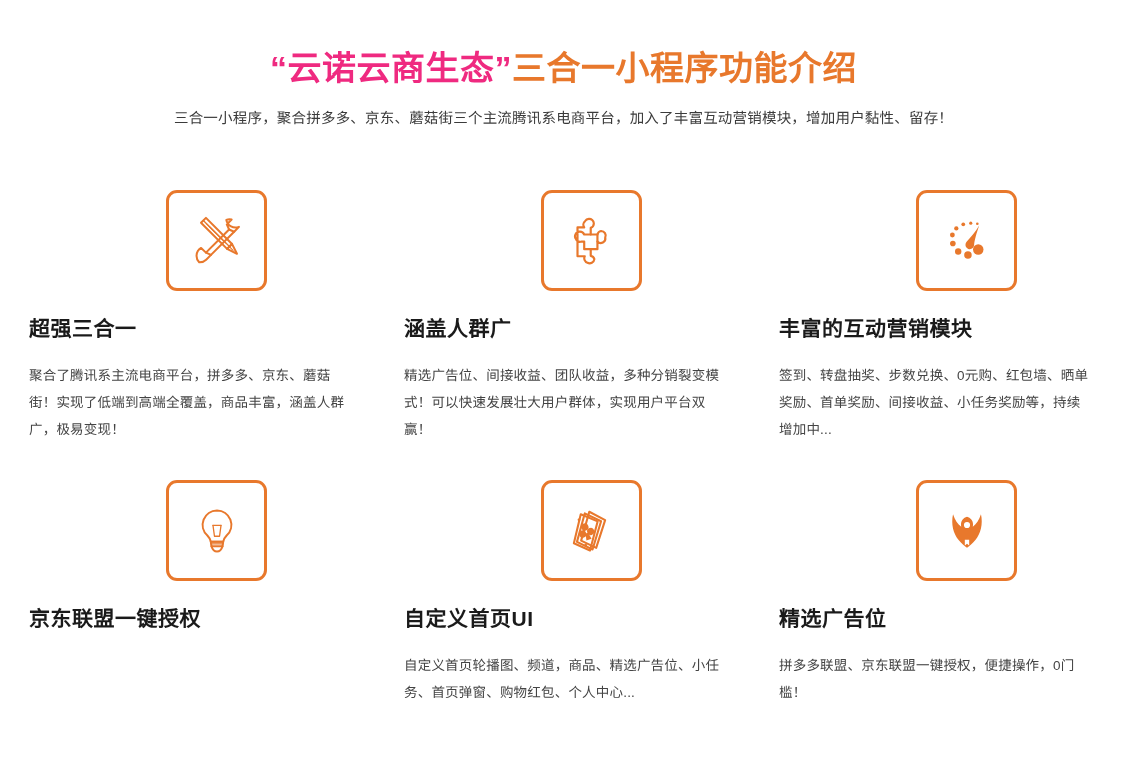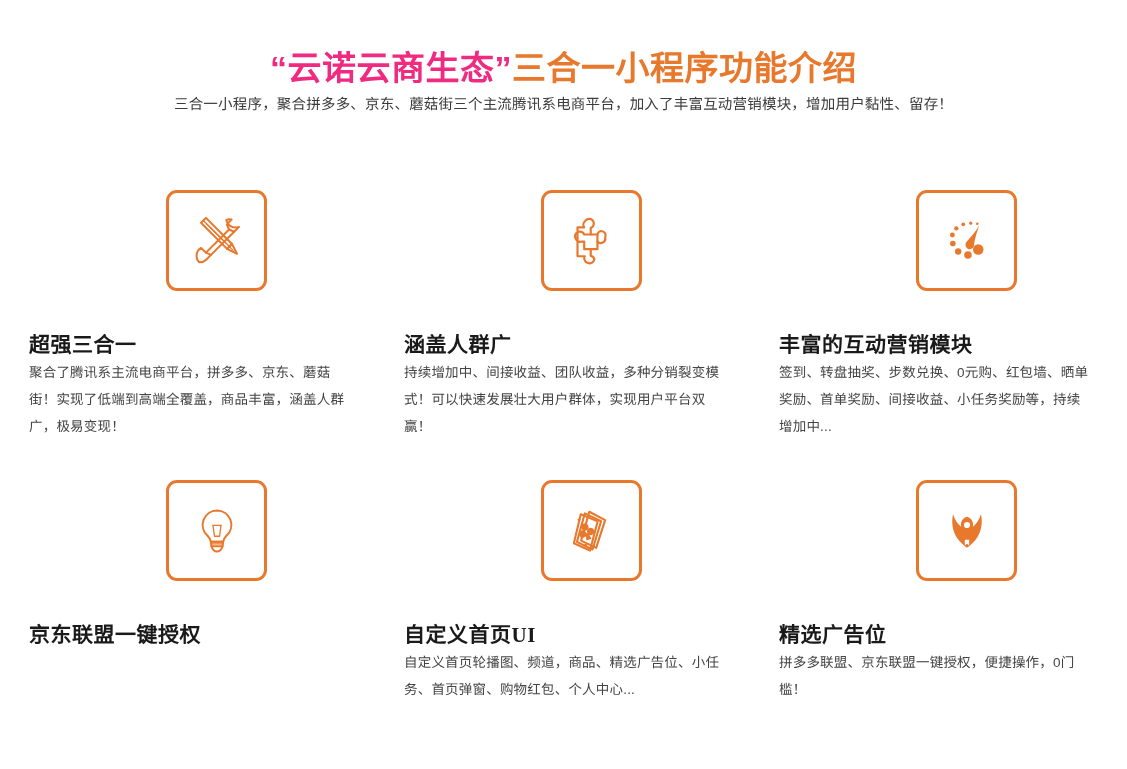--- a/index.html
+++ b/index.html
@@ -31,21 +31,21 @@
     font-size: 34px;
     font-weight: bold;
     line-height: 44px;
     letter-spacing: 0.5px;
     white-space: nowrap;
   }
   .title-pink  { color: #ef2a80; }
   .title-orange{ color: #e8782c; }
 
   .page-subtitle {
-    margin-top: 3px;
+    margin-top: 17px;
     font-size: 14.5px;
     line-height: 22px;
     color: #3b3b3b;
     letter-spacing: 0.2px;
     white-space: nowrap;
   }
 
   
   .features {
     position: absolute;
@@ -78,30 +78,30 @@
     align-items: center;
     justify-content: center;
   }
   .feature.col1 .icon-box { margin-left: 137px; }
   .feature.col2 .icon-box { margin-left: 137px; }
   .feature.col3 .icon-box { margin-left: 137px; }
 
   .icon-box svg { display: block; }
 
   .feature-title {
-    margin-top: 40px;
+    margin-top: 24px;
     font-size: 21px;
     font-weight: bold;
     color: #1a1a1a;
     letter-spacing: 0.5px;
     line-height: 28px;
-    font-family: Liberation Serif, serif;
   }
 
   .feature-desc {
+    margin-top: 19px;
     font-size: 13.5px;
     line-height: 27px;
     color: #444444;
     letter-spacing: 0.2px;
     max-width: 325px;
   }
 
   .feature.col3 .feature-desc { max-width: 310px; }
 </style>
 </head>
@@ -160,21 +160,21 @@
                      A5.2 5.2 0 0 1 24.4 10.0 A5.2 5.2 0 0 1 28.5 7.5 Z"></path>
 
             <path d="M30.6 24.8 L38.0 24.8
                      A5.0 5.0 0 0 1 42.0 21.0 A5.0 5.0 0 0 1 46.6 28.2
                      A5.0 5.0 0 0 1 38.0 32.6 L38.0 41.0 L30.6 41.0"></path>
             <path d="M38.0 24.8 L38.0 32.6"></path>
           </svg>
         </span>
       </div>
       <div class="feature-title">涵盖人群广</div>
-      <div class="feature-desc">持续增加中、间接收益、团队收益，多种分销裂变模式！可以快速发展壮大用户群体，实现用户平台双赢！</div>
+      <div class="feature-desc">精选广告位、间接收益、团队收益，多种分销裂变模式！可以快速发展壮大用户群体，实现用户平台双赢！</div>
     </div>
 
     <div class="feature col3">
       <div class="icon-box">
         <span>
           <svg width="60" height="60" viewBox="0 0 64 64" fill="#e8782c">
 
             <path d="M45.0 15.5 C41.0 22.5 35.5 28.5 31.8 32.6
                      C29.4 35.3 30.2 39.2 33.4 40.4
                      C36.3 41.5 39.4 39.4 39.6 36.3

